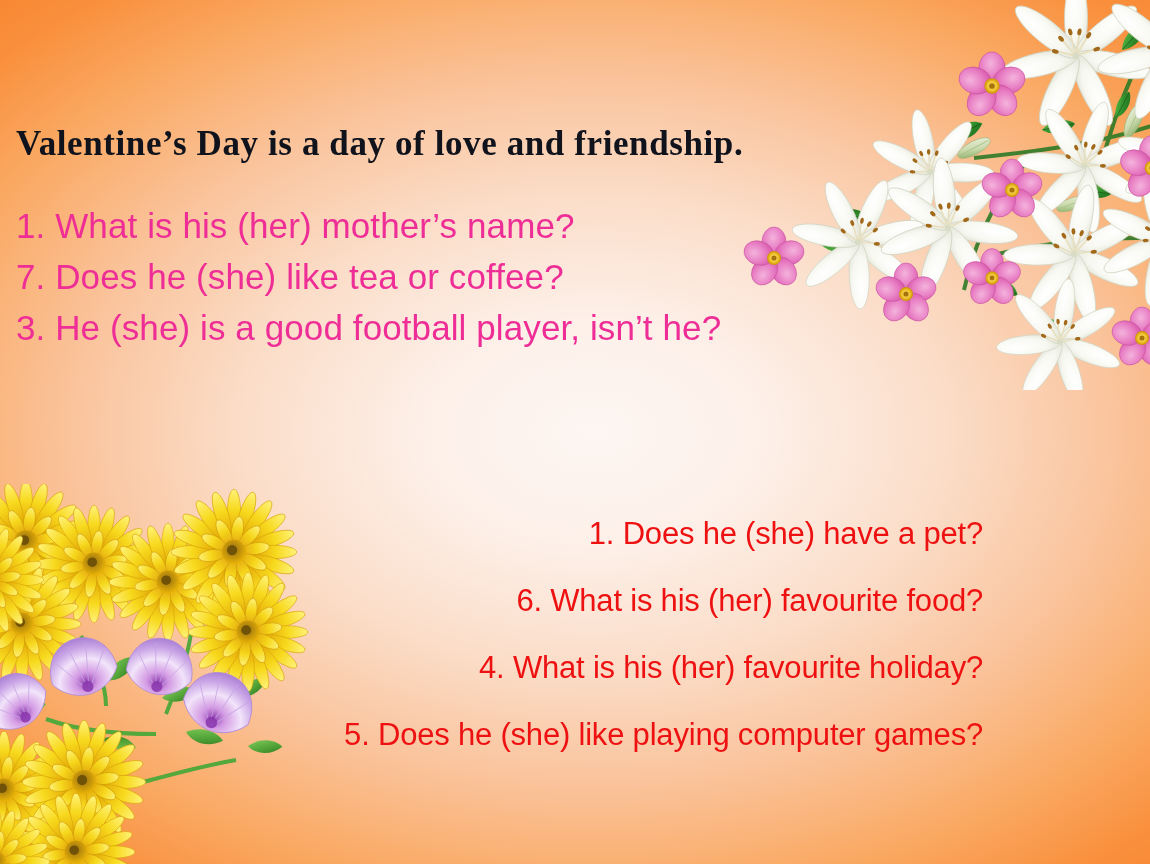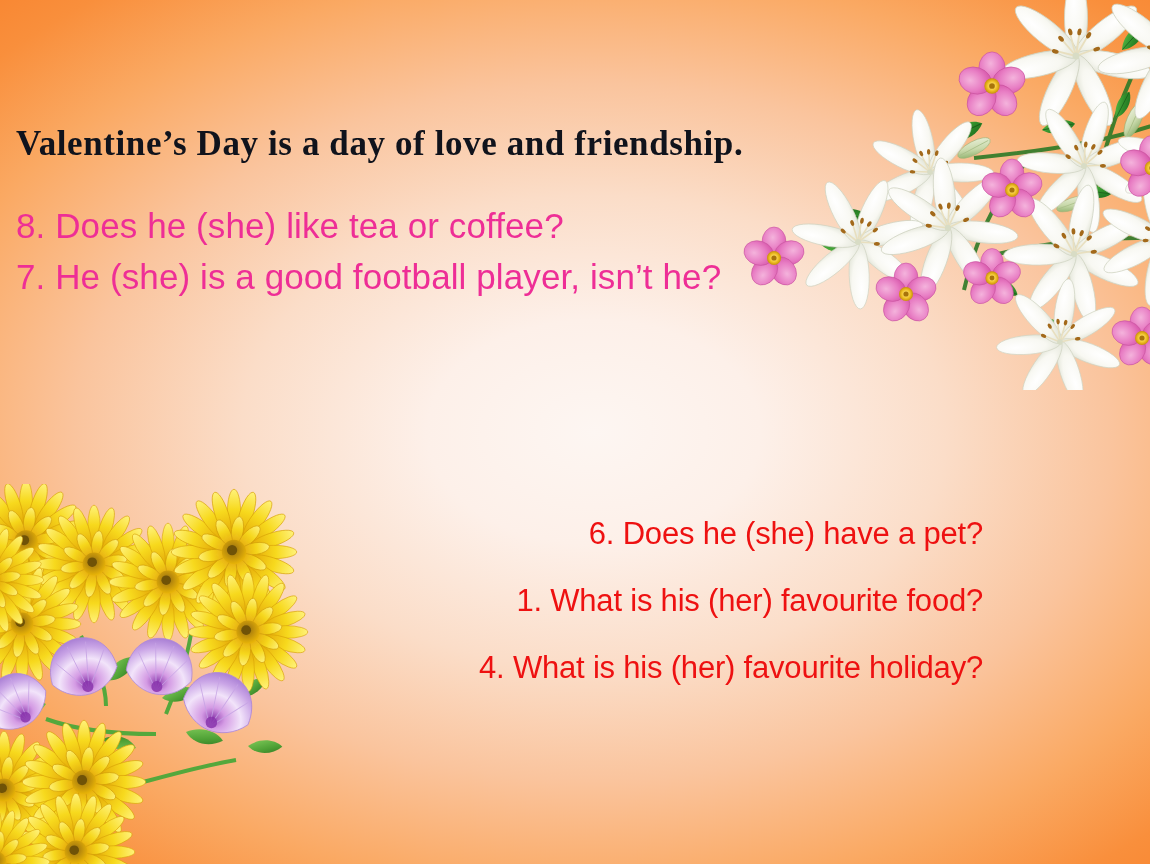--- a/index.html
+++ b/index.html
@@ -349,23 +349,25 @@
         <use href="#daisy" transform="translate(10,378) scale(1.1)"></use>
       </g>
     </svg>
   </div>
 
   <div id="heading">
     <span class="hline">Valentine’s Day is a day of love and friendship.</span>
   </div>
 
   <div id="pink-list">
-    <span class="q">8. Does he (she) like tea or coffee?</span>
-    <span class="q">7. He (she) is a good football player, isn’t he?</span>
+    <span class="q">1. What is his (her) mother’s name?</span>
+    <span class="q">7. Does he (she) like tea or coffee?</span>
+    <span class="q">3. He (she) is a good football player, isn’t he?</span>
   </div>
 
   <div id="red-list">
-    <span class="q">6. Does he (she) have a pet?</span>
-    <span class="q">1. What is his (her) favourite food?</span>
+    <span class="q">1. Does he (she) have a pet?</span>
+    <span class="q">6. What is his (her) favourite food?</span>
     <span class="q">4. What is his (her) favourite holiday?</span>
+    <span class="q">5. Does he (she) like playing computer games?</span>
   </div>
 
 </div>
 
 </body></html>

